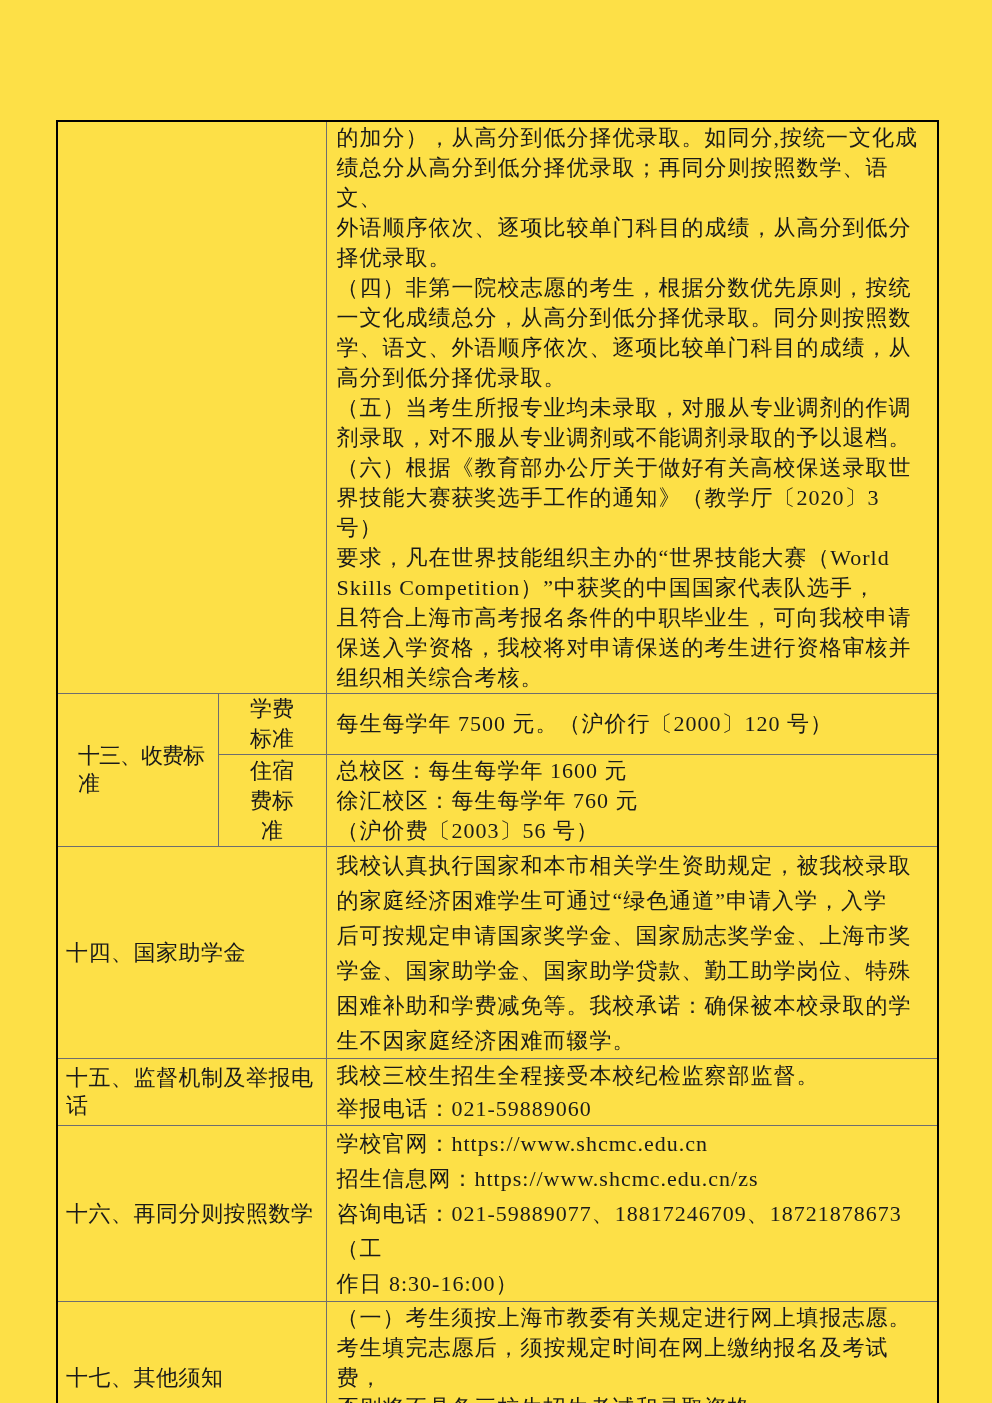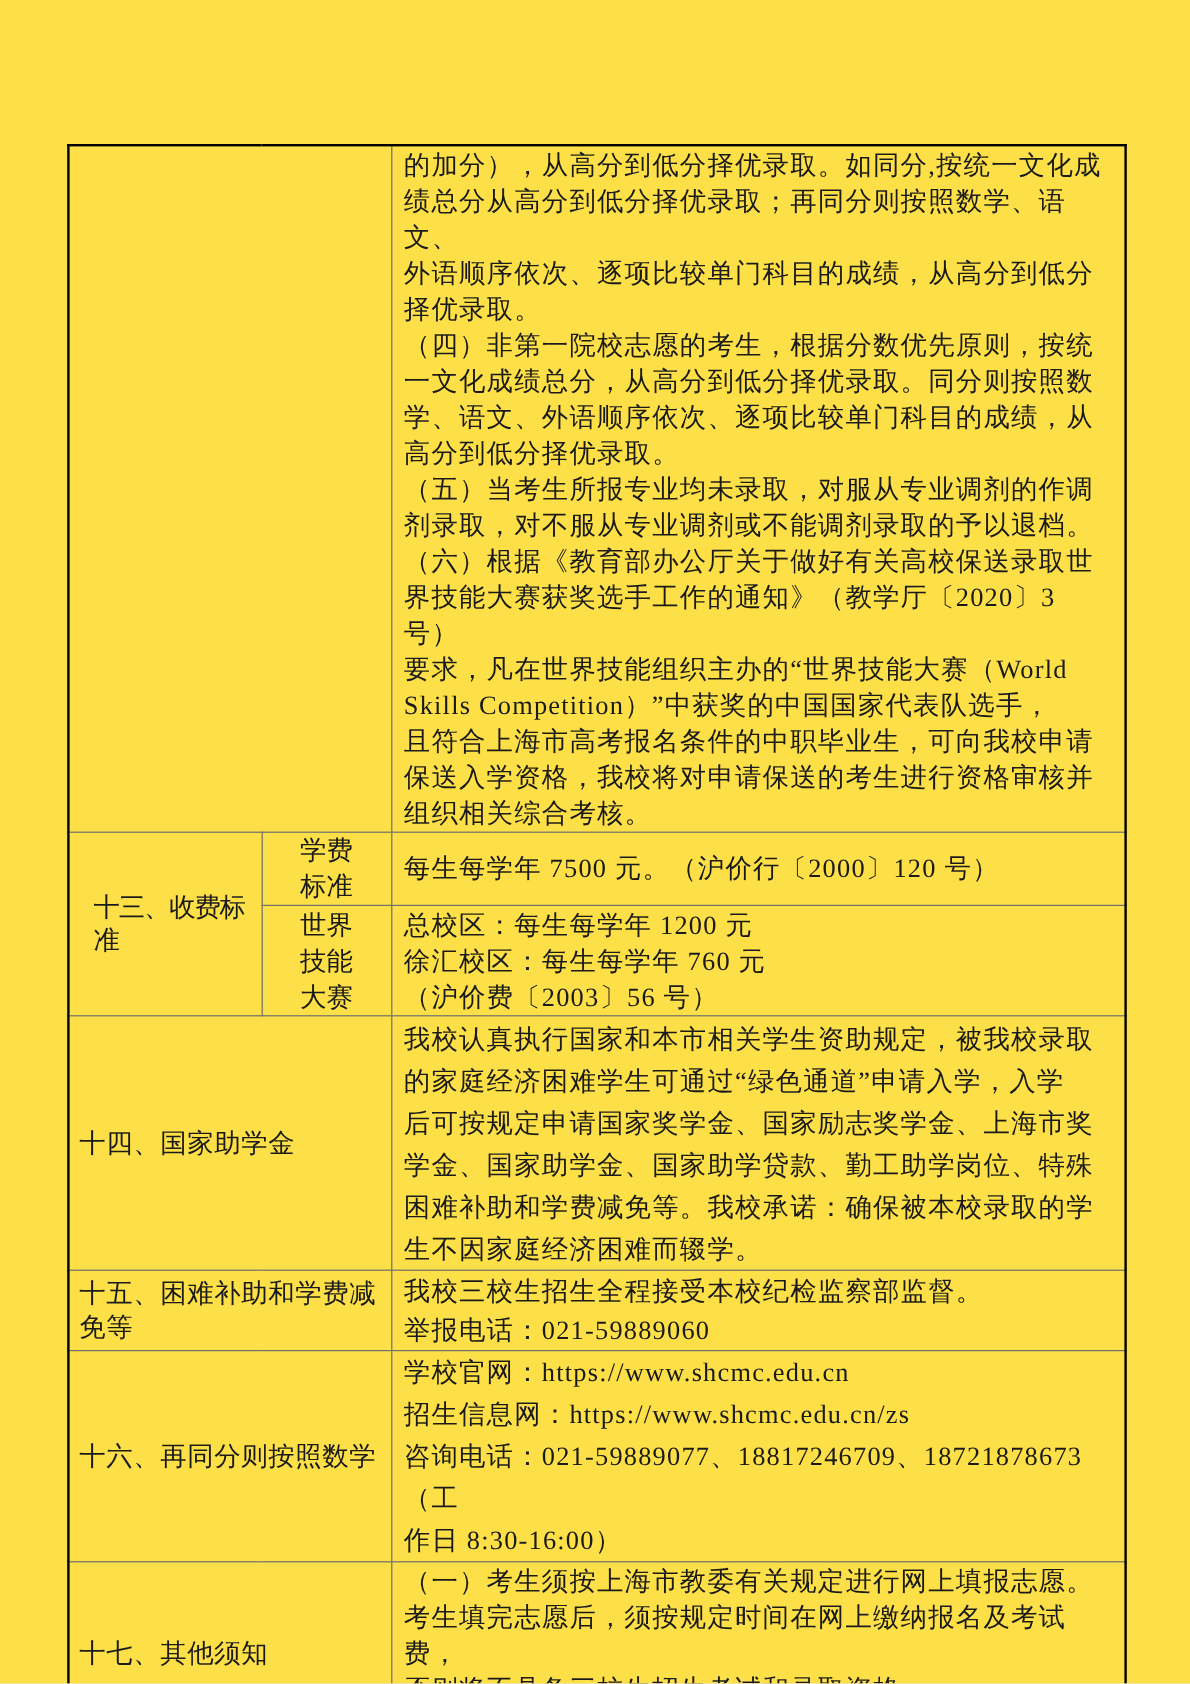--- a/index.html
+++ b/index.html
@@ -92,38 +92,38 @@
 保送入学资格，我校将对申请保送的考生进行资格审核并
 组织相关综合考核。</td>
     </tr>
 
     <tr>
       <td class="lbl lbl13" rowspan="2" style="height:126px">十三、收费标准</td>
       <td class="sub" style="height:36px">学费标准</td>
       <td class="ct mid lh30">每生每学年 7500 元。（沪价行〔2000〕120 号）</td>
     </tr>
     <tr>
-      <td class="sub" style="height:90px">世界技能大赛</td>
-      <td class="ct lh30">总校区：每生每学年 1200 元
+      <td class="sub" style="height:90px">住宿费标准</td>
+      <td class="ct lh30">总校区：每生每学年 1600 元
 徐汇校区：每生每学年 760 元
 （沪价费〔2003〕56 号）</td>
     </tr>
 
     <tr>
       <td class="lbl" colspan="2" style="height:210px">十四、国家助学金</td>
       <td class="ct lh35">我校认真执行国家和本市相关学生资助规定，被我校录取
 的家庭经济困难学生可通过“绿色通道”申请入学，入学
 后可按规定申请国家奖学金、国家励志奖学金、上海市奖
 学金、国家助学金、国家助学贷款、勤工助学岗位、特殊
 困难补助和学费减免等。我校承诺：确保被本校录取的学
 生不因家庭经济困难而辍学。</td>
     </tr>
 
     <tr>
-      <td class="lbl" colspan="2" style="height:66px">十五、困难补助和学费减免等</td>
+      <td class="lbl" colspan="2" style="height:66px">十五、监督机制及举报电话</td>
       <td class="ct mid lh33">我校三校生招生全程接受本校纪检监察部监督。
 举报电话：021-59889060</td>
     </tr>
 
     <tr>
       <td class="lbl" colspan="2" style="height:142px">十六、再同分则按照数学</td>
       <td class="ct mid lh35">学校官网：https://www.shcmc.edu.cn
 招生信息网：https://www.shcmc.edu.cn/zs
 咨询电话：021-59889077、18817246709、18721878673（工
 作日 8:30-16:00）</td>

